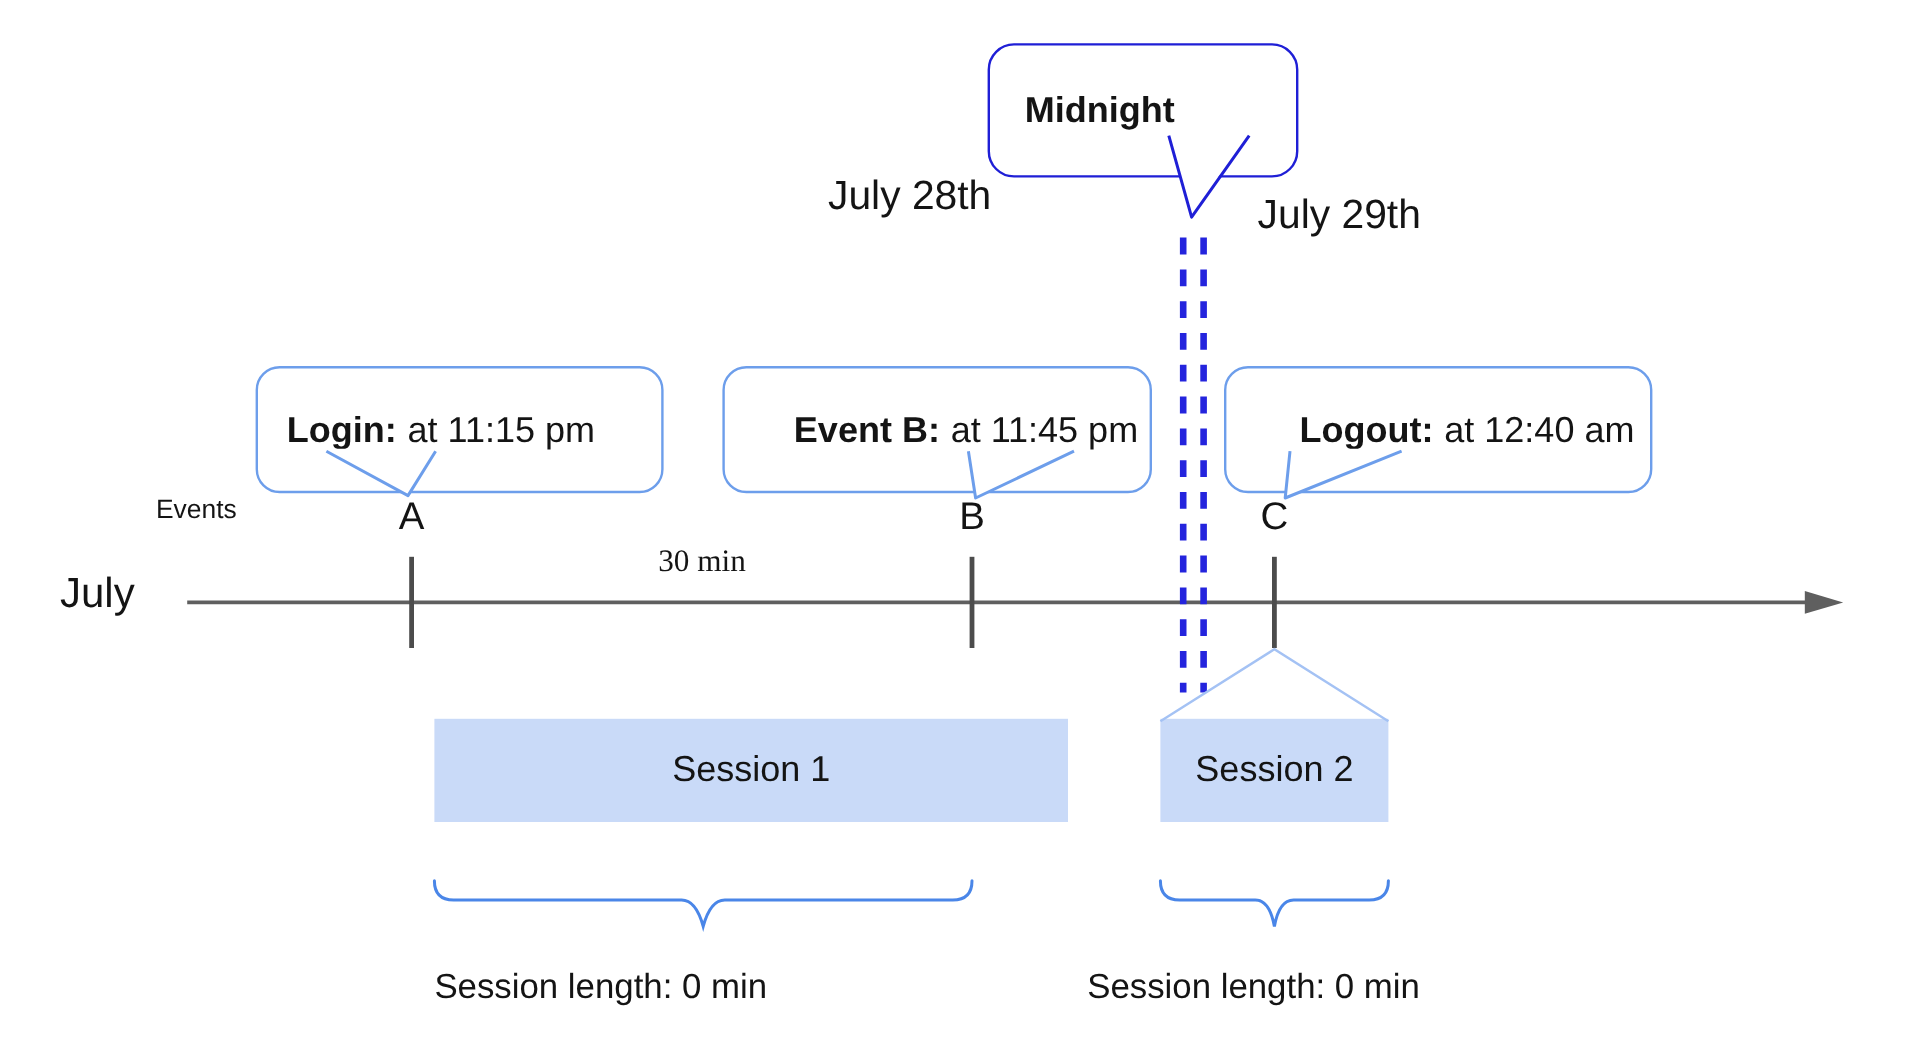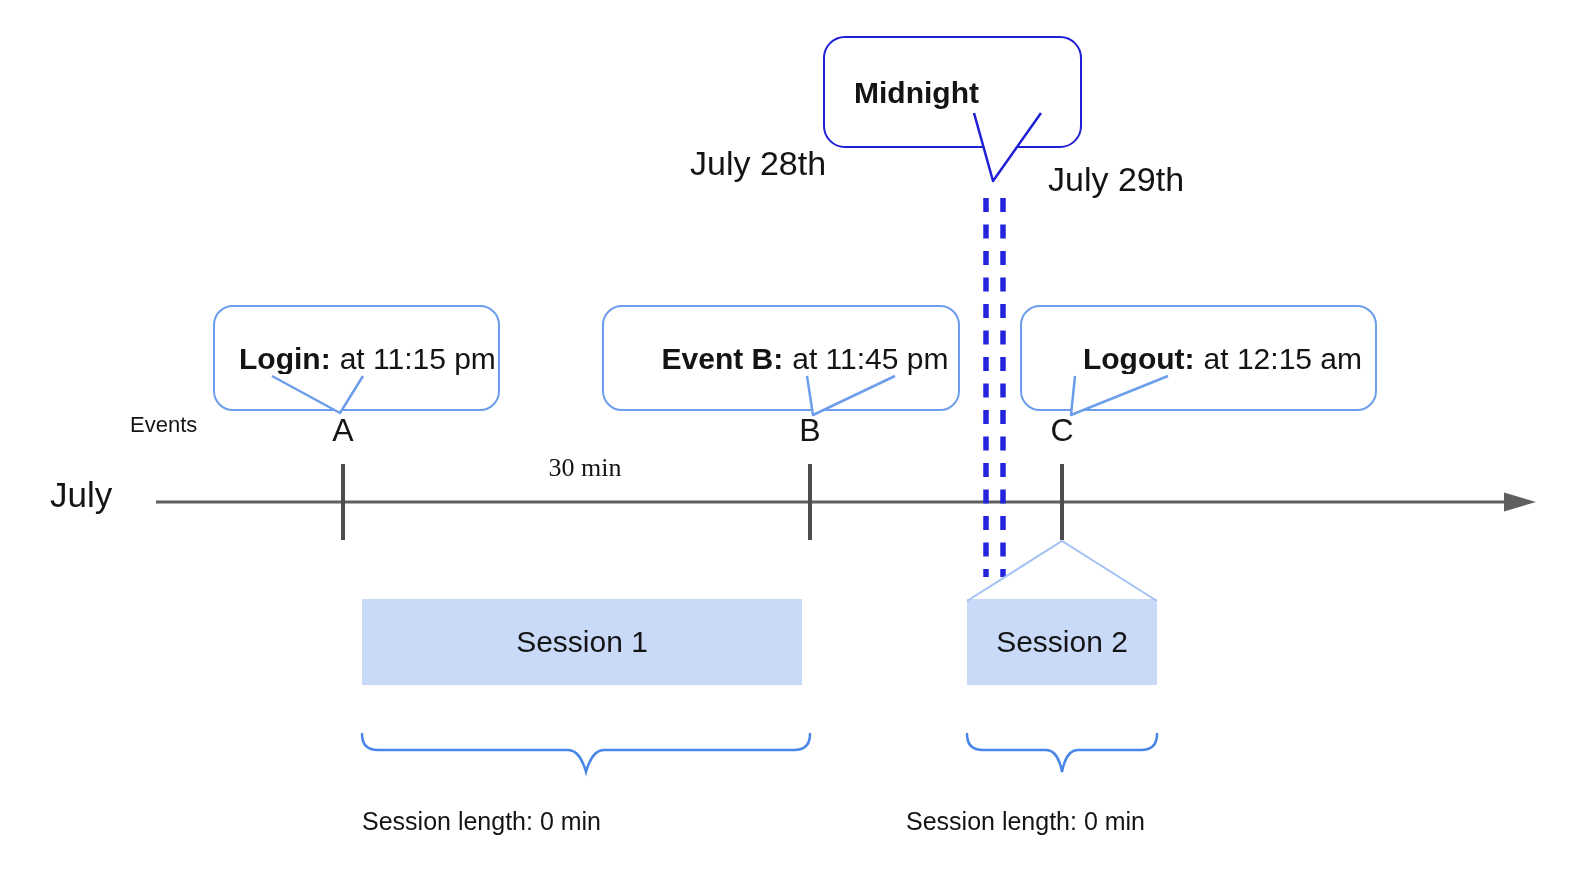--- a/index.html
+++ b/index.html
@@ -39,21 +39,21 @@
     border:2.5px solid var(--midnight-blue);
     border-radius:22px;
     padding-left:29px;
     font-weight:bold;
   }
   .event-bubble{
     border:2.5px solid var(--bubble-blue);
     border-radius:20px;
     height:106px;top:272px;padding-left:48px;
   }
-  #login-bubble{left:213px;width:287px;padding-left:24px;justify-content:flex-start;}
+  #login-bubble{left:213px;width:340px;padding-left:24px;justify-content:flex-start;}
   #eventb-bubble{left:602px;width:358px;justify-content:center;}
   #logout-bubble{left:1020px;width:357px;justify-content:center;}
 
   
   .date-label{font-size:34px;z-index:2;}
   #july28{left:690px;top:144px;}
   #july29{left:1048px;top:160px;}
 
   
   #events-label{left:130px;top:412px;font-size:22px;z-index:2;}
@@ -65,24 +65,24 @@
   #user-label{left:50px;top:475px;font-size:35px;z-index:2;}
   #interval-label{left:525px;top:453px;width:120px;text-align:center;font-size:26px;z-index:2;font-family:Liberation Serif, serif;}
 
   
   .session-bar{
     position:absolute;top:599px;height:86px;
     background:var(--session-fill);
     display:flex;align-items:center;justify-content:center;
     font-size:30px;z-index:1;
   }
-  #session1-bar{left:362px;width:440px;}
+  #session1-bar{left:362px;width:528px;}
   #session2-bar{left:967px;width:190px;}
 
-  .length-label{font-size:25px;top:807px;z-index:2;}
+  .length-label{font-size:29px;top:807px;z-index:2;}
   #session1-length{left:362px;}
   #session2-length{left:906px;}
 
   
   #overlay{
     position:absolute;left:0;top:0;width:1596px;height:870px;
     z-index:5;pointer-events:none;
   }
   .tl-line{stroke:var(--line-gray);stroke-width:3;}
   .tl-arrow{fill:var(--line-gray);}
@@ -109,21 +109,21 @@
   <div id="login-bubble" class="bubble event-bubble nowrap">
     <span class="callout-title">Login:</span>
       <span>at 11:15 pm</span>
   </div>
   <div id="eventb-bubble" class="bubble event-bubble nowrap">
     <span class="callout-title">Event B:</span>
       <span>at 11:45 pm</span>
   </div>
   <div id="logout-bubble" class="bubble event-bubble nowrap">
     <span class="callout-title">Logout:</span>
-      <span>at 12:15 am</span>
+      <span>at 12:40 am</span>
   </div>
 
   <div id="events-label" class="abs nowrap">Events</div>
   <div id="marker-a" class="abs marker">A</div>
   <div id="marker-b" class="abs marker">B</div>
   <div id="marker-c" class="abs marker">C</div>
 
   <div id="user-label" class="abs nowrap">July</div>
   <div id="interval-label" class="abs nowrap">30 min</div>
 

